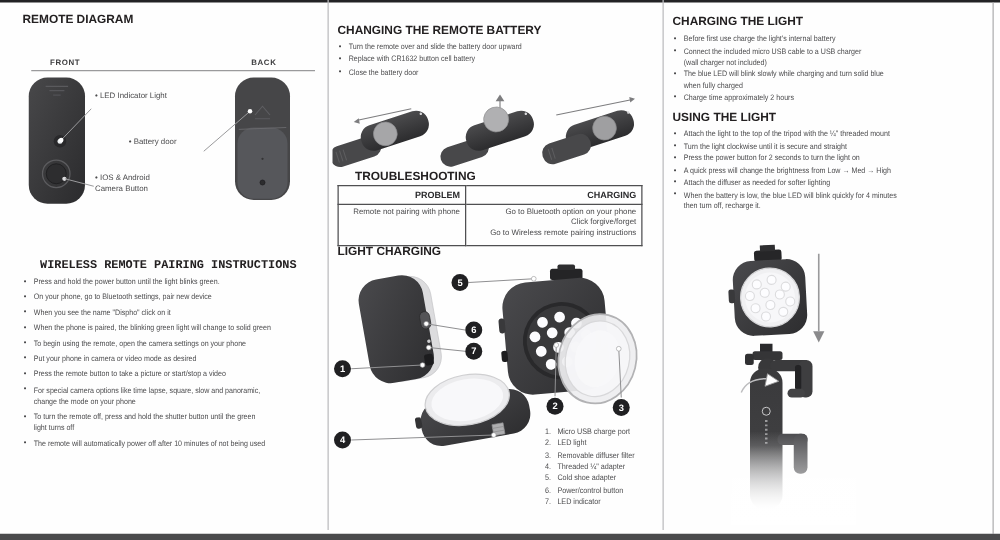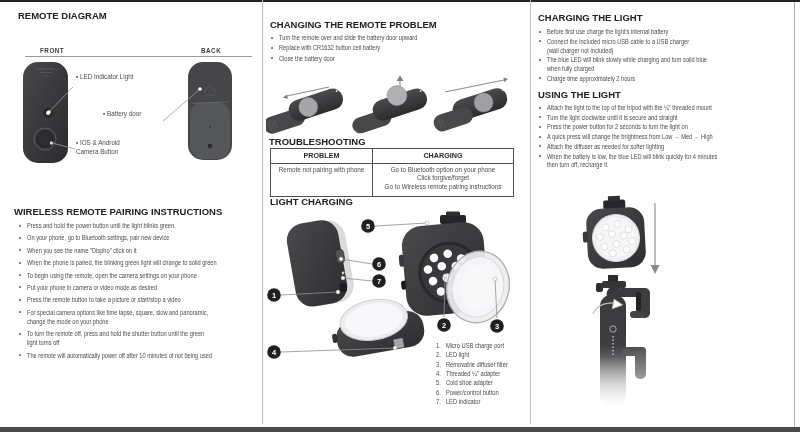--- a/index.html
+++ b/index.html
@@ -14,21 +14,21 @@
   ul.blist li::before{content:"•";position:absolute;left:1px;top:-0.5px;font-size:6.5px;color:#3f3f41;}
   ul.loose li{line-height:9px;margin-bottom:3.4px;}
   ul.mid li{line-height:8.8px;margin-bottom:1.7px;}
   ul.tight li{line-height:8.9px;margin-bottom:0.8px;}
   .divider{position:absolute;top:0;width:1px;height:424px;background:#bcbcbe;}
   .topline{position:absolute;top:0;left:0;width:800px;height:2px;background:#232325;}
   .bottombar{position:absolute;left:0;top:427px;width:800px;height:5px;background:#4a4a4c;}
   .rightline{position:absolute;top:2px;right:5px;width:1px;height:425px;background:#aeaeb0;}
   .hrule{position:absolute;height:1px;background:#9a9a9c;}
   table.ts{border-collapse:collapse;table-layout:fixed;width:243px;}
-  table.ts th,table.ts td{border:1px solid #4f4f51;text-align:center;vertical-align:top;padding:2px 4px;}
+  table.ts th,table.ts td{border:1px solid #4f4f51;text-align:right;vertical-align:top;padding:2px 4px;}
   table.ts th{font-size:7.2px;font-weight:700;color:#2a2a2c;height:10px;}
   table.ts td{font-size:6.3px;color:#4b4b4d;white-space:pre-line;line-height:8.4px;height:28px;}
   ol.parts{list-style:none;margin:0;padding:0;transform:scaleX(0.9);transform-origin:0 0;width:110px;}
   ol.parts li{display:flex;font-size:6.4px;color:#4b4b4d;line-height:9.35px;}
   ol.parts .pnum{width:11px;flex:none;}
   .mtext{fill:#fff;font-size:7.5px;font-weight:700;font-family:"Liberation Sans",sans-serif;}
 </style>
 </head>
 <body>
 
@@ -80,37 +80,37 @@
     <line x1="57" y1="91" x2="34" y2="85" stroke="#9a9a9c" stroke-width="0.8"></line>
     <line x1="145" y1="63" x2="182" y2="31" stroke="#9a9a9c" stroke-width="0.8"></line>
     <circle cx="182" cy="31" r="1.8" fill="#fff"></circle>
   </svg>
 
   <div class="abs callout" style="left:76px;top:73px;">• LED Indicator Light</div>
   <div class="abs callout" style="left:103px;top:110px;">• Battery door</div>
   <div class="abs callout" style="left:76px;top:139px;">• IOS &amp; Android
  Camera Button</div>
 
-  <div class="abs h1" style="left:14px;top:206px;">WIRELESS REMOTE PAIRING INSTRUCTIONS</div>
+  <div class="abs h1" style="left:32px;top:206px;font-family:Liberation Mono, monospace;">WIRELESS REMOTE PAIRING INSTRUCTIONS</div>
   <ul class="abs blist loose" style="left:18px;top:221px;width:252px;">
     <li>Press and hold the power button until the light blinks green.</li>
     <li>On your phone, go to Bluetooth settings, pair new device</li>
     <li>When you see the name "Dispho" click on it</li>
     <li>When the phone is paired, the blinking green light will change to solid green</li>
     <li>To begin using the remote, open the camera settings on your phone</li>
     <li>Put your phone in camera or video mode as desired</li>
     <li>Press the remote button to take a picture or start/stop a video</li>
     <li>For special camera options like time lapse, square, slow and panoramic,
 change the mode on your phone</li>
     <li>To turn the remote off, press and hold the shutter button until the green
 light turns off</li>
     <li>The remote will automatically power off after 10 minutes of not being used</li>
   </ul>
 
-  <div class="abs h1" style="left:270px;top:19px;">CHANGING THE REMOTE PROBLEM</div>
+  <div class="abs h1" style="left:270px;top:19px;">CHANGING THE REMOTE BATTERY</div>
   <ul class="abs blist mid" style="left:270px;top:34px;width:250px;">
     <li>Turn the remote over and slide the battery door upward</li>
     <li>Replace with CR1632 button cell battery</li>
     <li>Close the battery door</li>
   </ul>
 
   <svg class="abs" style="left:266px;top:70px;" width="250" height="66" viewBox="0 0 250 66">
     <defs>
       <linearGradient id="gR" x1="0" y1="0" x2="0" y2="1">
         <stop offset="0" stop-color="#4b4b4d"></stop>
@@ -144,21 +144,21 @@
     <g transform="translate(210,35) rotate(-18)">
       <rect x="-24" y="-10" width="56" height="21" rx="10" fill="url(#gR)"></rect>
       <circle cx="8" cy="0" r="9.5" fill="#9f9fa1" stroke="#868688" stroke-width="0.5"></circle>
       <rect x="-46" y="-2" width="40" height="17" rx="8" fill="#48484a"></rect>
       <line x1="-40" y1="2" x2="-40" y2="11" stroke="#5e5e60" stroke-width="0.8"></line>
       <line x1="-37" y1="2" x2="-37" y2="11" stroke="#5e5e60" stroke-width="0.8"></line>
       <circle cx="30" cy="-6" r="1" fill="#d8d8da"></circle>
     </g>
   </svg>
 
-  <div class="abs h1" style="left:269px;top:136px;">TROUBLESHOOTING</div>
+  <div class="abs h1" style="left:284px;top:136px;">TROUBLESHOOTING</div>
   <table class="ts abs" style="left:270px;top:148px;">
     <colgroup>
         <col style="width:102px;">
         <col style="width:141px;">
       </colgroup>
     <tbody>
         <tr>
       <th>PROBLEM</th>
       <th>CHARGING</th>
     </tr>

